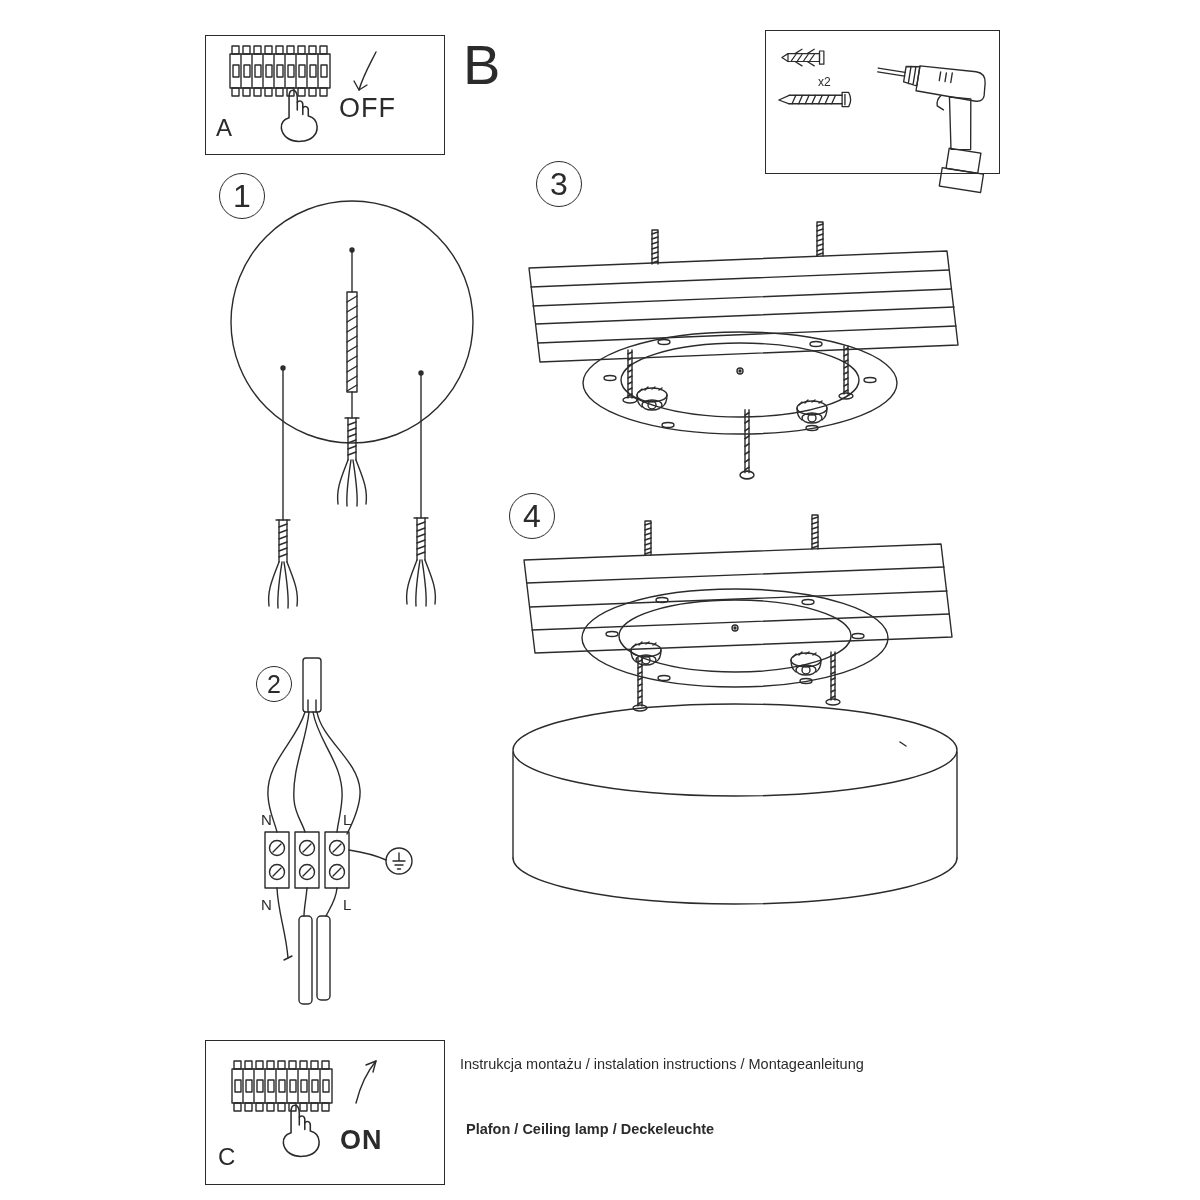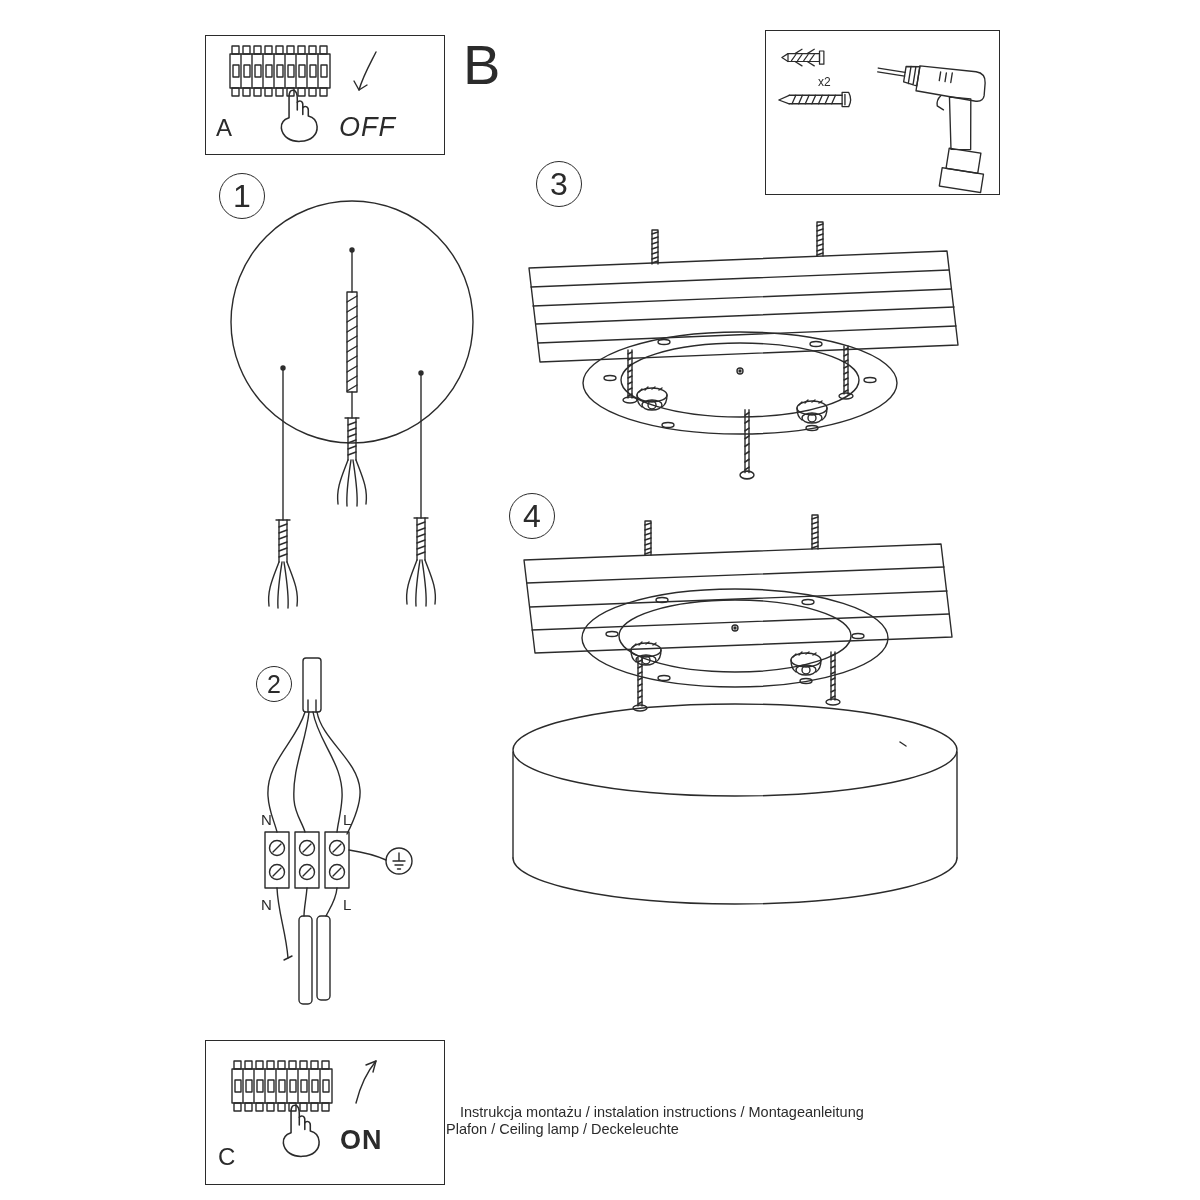--- a/index.html
+++ b/index.html
@@ -53,26 +53,26 @@
         <use href="#sym-breaker" transform="translate(24,10)"></use>
       </g>
       <g>
         <use href="#sym-hand" transform="translate(66,52) scale(1.1)"></use>
       </g>
       <g>
         <use href="#sym-arrow-off" transform="translate(140,12)"></use>
       </g>
     </svg>
     <span class="corner-label" style="left:10px; top:78px;">A</span>
-    <span class="action-label" style="left:133px; top:76px;font-style:italic;">OFF</span>
+    <span class="action-label" style="left:133px; top:57px;">OFF</span>
   </div>
 
   <span class="biglabel" style="left:463px; top:32px;">B</span>
 
-  <div class="panel" style="left:765px; top:30px; width:235px; height:165px;">
+  <div class="panel" style="left:765px; top:30px; width:235px; height:144px;">
     <svg class="ink" style="left:15px; top:12px;" width="70" height="30" viewBox="0 0 80 30">
       <rect x="8" y="10" width="36" height="9"></rect>
       <path d="M8 10 L1 14.5 L8 19"></path>
       <path d="M12 18 L17 11 M19 18 L24 11 M26 18 L31 11 M33 18 L38 11"></path>
       <rect x="44" y="7" width="5" height="15"></rect>
       <path d="M16 10 L24 5 M30 10 L38 5 M16 19 L24 24 M30 19 L38 24"></path>
     </svg>
     <span class="smalltext" style="left:52px; top:44px;">x2</span>
     <svg class="ink" style="left:10px; top:58px;" width="85" height="22" viewBox="0 0 90 22">
       <path d="M14 6 L3 11 L14 15"></path>
@@ -270,16 +270,16 @@
         <use href="#sym-hand" transform="translate(68,62) scale(1.1)"></use>
       </g>
       <g>
         <use href="#sym-arrow-on" transform="translate(142,16)"></use>
       </g>
     </svg>
     <span class="corner-label" style="left:12px; top:102px;">C</span>
     <span class="action-label" style="left:134px; top:84px;font-weight:bold;">ON</span>
   </div>
 
-  <span class="footer-line" style="left:460px; top:1056px;margin-top:48px;">Instrukcja montażu / instalation instructions / Montageanleitung</span>
-  <span class="footer-line" style="left:446px; top:1121px;">Plafon / Ceiling lamp / Deckeleuchte</span>
+  <span class="footer-line" style="left:460px; top:1056px;">Instrukcja montażu / instalation instructions / Montageanleitung</span>
+  <span class="footer-line" style="left:466px; top:1121px;font-weight:bold;">Plafon / Ceiling lamp / Deckeleuchte</span>
 
 </div>
 
 </body></html>

